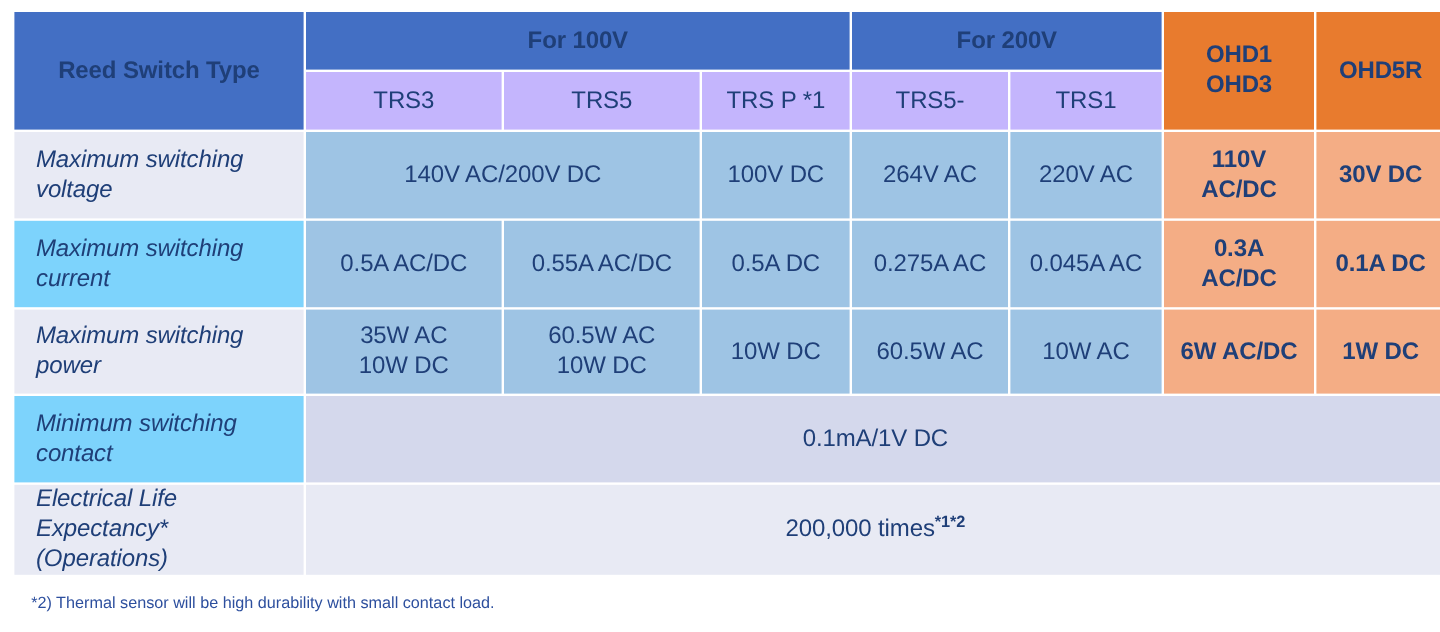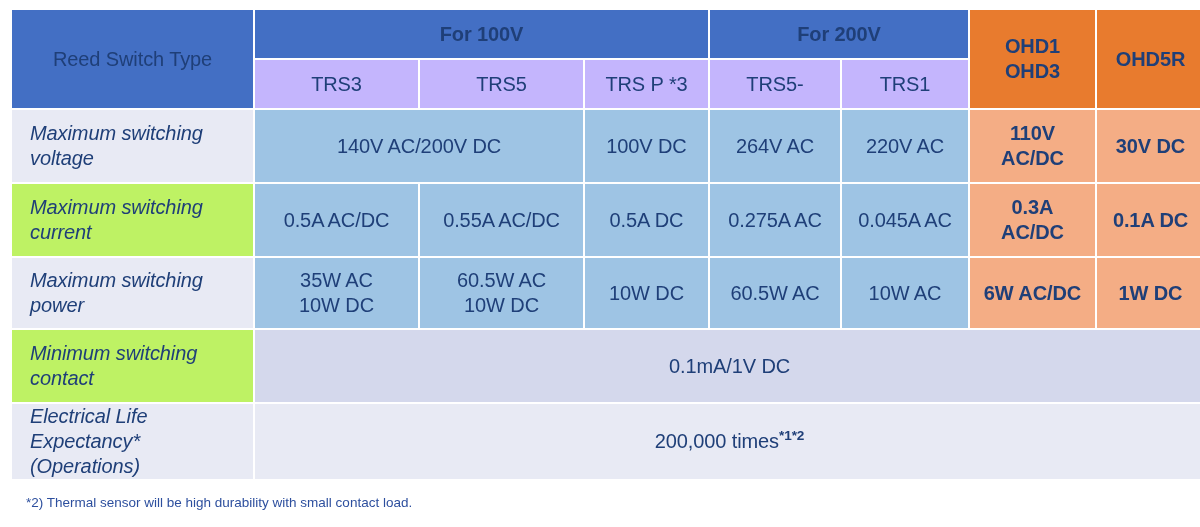--- a/index.html
+++ b/index.html
@@ -32,21 +32,21 @@
     vertical-align: middle;
     color: #1f3f78;
     font-size: 20px;
     line-height: 1.25;
     letter-spacing: -0.1px;
   }
   
   .hdr-main {
     background: #436fc4;
     color: #ffffff;
-    font-weight: normal;
+    font-weight: bold;
     font-size: 16.5px;
   }
   .hdr-group {
     background: #436fc4;
     color: #ffffff;
     font-weight: bold;
     font-size: 16px;
     height: 48px;
   }
   .hdr-sub {
@@ -64,21 +64,21 @@
   }
   
   .rowlabel {
     text-align: left !important;
     padding-left: 18px !important;
     font-size: 15px;
     color: #1f3f78;
     font-style: italic;
   }
   .lbl-a { background: #e8eaf4; }
-  .lbl-b { background: #bef264; }
+  .lbl-b { background: #7dd3fc; }
   .cell-blue { background: #9ec4e4; margin-left: 20px; }
   .cell-orange { background: #f4ad85; font-weight: bold; font-size: 16px; }
   .cell-wide-a { background: #d4d8ec; }
   .cell-wide-b { background: #e8eaf4; }
   .cell-wide-a, .cell-wide-b { font-size: 15px; }
   .r-voltage td { height: 72px; }
   .r-current td { height: 72px; }
   .r-power   td { height: 70px; }
   .r-min     td { height: 72px; }
   .r-life    td { height: 68px; }
@@ -125,21 +125,21 @@
         <td class="hdr-orange" rowspan="2">
           <span>OHD1</span><br>
           <span>OHD3</span>
         </td>
         <td class="hdr-orange" rowspan="2">OHD5R</td>
       </tr>
 
       <tr>
         <td class="hdr-sub">TRS3</td>
         <td class="hdr-sub">TRS5</td>
-        <td class="hdr-sub">TRS P *3</td>
+        <td class="hdr-sub">TRS P *1</td>
         <td class="hdr-sub">TRS5-</td>
         <td class="hdr-sub">TRS1</td>
       </tr>
 
       <tr class="r-voltage">
         <td class="rowlabel lbl-a">Maximum switching voltage</td>
         <td class="cell-blue" colspan="2">140V AC/200V DC</td>
         <td class="cell-blue">100V DC</td>
         <td class="cell-blue">264V AC</td>
         <td class="cell-blue">220V AC</td>

